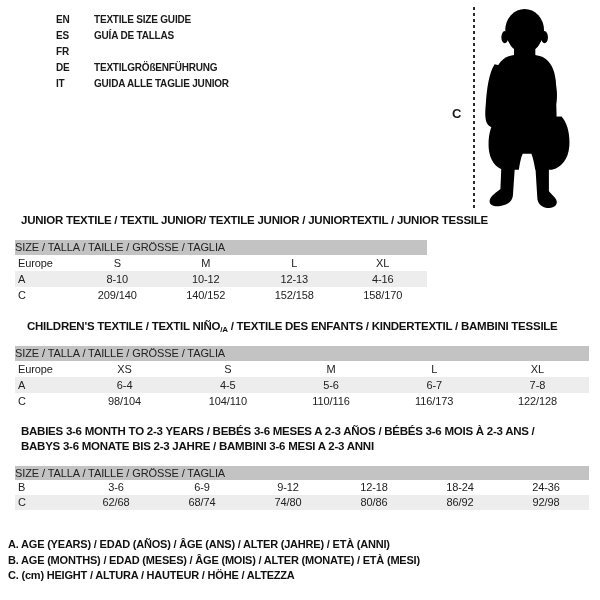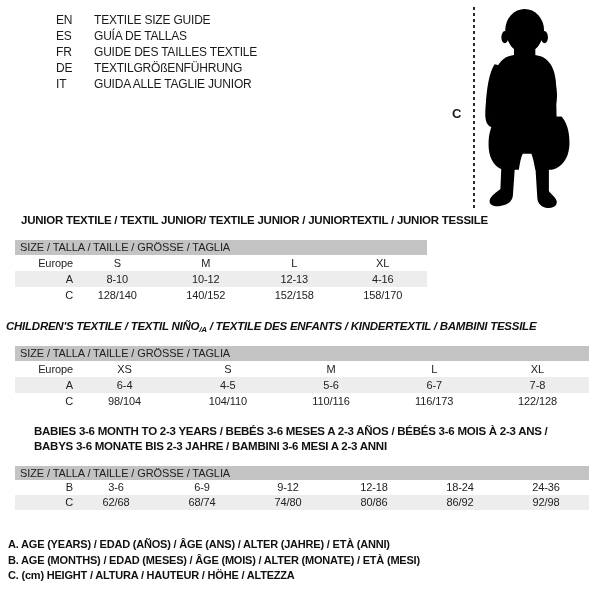--- a/index.html
+++ b/index.html
@@ -3,38 +3,38 @@
 <meta charset="utf-8">
 <style>
   html,body{margin:0;padding:0;background:#fff;}
   .page{position:relative;width:600px;height:600px;background:#ffffff;overflow:hidden;
         font-family:"Liberation Sans",sans-serif;color:#1a1a1a;
         -webkit-font-smoothing:antialiased;}
   .abs{position:absolute;}
 
   
   .lang{left:20px;top:12px;}
-  .lang-row{display:flex;height:16px;line-height:16px;font-size:12px;font-weight:400;letter-spacing:-0.2px;padding-left:36px;}
+  .lang-row{display:flex;height:16px;line-height:16px;font-size:10px;font-weight:700;letter-spacing:-0.2px;padding-left:36px;}
   .lang-code{width:38px;}
 
   
   .dash-line{left:473px;top:7px;width:2px;height:201px;
              background:repeating-linear-gradient(to bottom,#2a2a2a 0 3px,transparent 3px 6px);}
   .c-label{left:452px;top:106px;font-size:13px;font-weight:700;}
   .baby{left:481px;top:7px;}
 
   
   .tbl-title{font-size:11.5px;font-weight:700;letter-spacing:-0.25px;line-height:15px;white-space:pre-line;color:#111;}
   .tbl-title .sub{font-size:8px;vertical-align:-2px;}
   .tbl{font-size:11px;color:#222;letter-spacing:-0.1px;}
-  .tbl-bar{background:#c3c3c3;height:15px;line-height:15px;padding-left:5px;color:#222;}
+  .tbl-bar{background:#c3c3c3;height:15px;line-height:15px;color:#222;}
   .row{display:flex;height:16px;line-height:16px;}
   .row.shade{background:#ededed;}
   .cell{flex:1;text-align:center;}
-  .cell.lab{flex:0 0 55px;text-align:right;padding-left:3px;}
+  .cell.lab{flex:0 0 55px;text-align:left;padding-left:3px;}
   .t3 .tbl-bar{height:14px;line-height:14px;}
   .t3 .row{height:15px;line-height:15px;}
 
   
   .foot{left:8px;top:537px;font-size:11px;font-weight:700;letter-spacing:-0.2px;line-height:15.5px;color:#111;}
 </style>
 </head>
 <body>
 
 <div class="page">
@@ -43,21 +43,20 @@
     <div class="lang-row">
       <span class="lang-code">EN</span>
       <span>TEXTILE SIZE GUIDE</span>
     </div>
     <div class="lang-row">
       <span class="lang-code">ES</span>
       <span>GUÍA DE TALLAS</span>
     </div>
     <div class="lang-row">
       <span class="lang-code">FR</span>
-      <span>GUIDE DES TAILLES TEXTILE</span>
     </div>
     <div class="lang-row">
       <span class="lang-code">DE</span>
       <span>TEXTILGRÖßENFÜHRUNG</span>
     </div>
     <div class="lang-row">
       <span class="lang-code">IT</span>
       <span>GUIDA ALLE TAGLIE JUNIOR</span>
     </div>
   </div>
@@ -92,28 +91,28 @@
     </div>
     <div class="row shade">
       <div class="cell lab">A</div>
       <div class="cell">8-10</div>
       <div class="cell">10-12</div>
       <div class="cell">12-13</div>
       <div class="cell">4-16</div>
     </div>
     <div class="row">
       <div class="cell lab">C</div>
-      <div class="cell">128/140</div>
+      <div class="cell">209/140</div>
       <div class="cell">140/152</div>
       <div class="cell">152/158</div>
       <div class="cell">158/170</div>
     </div>
   </div>
 
-  <div class="abs tbl-title" style="left:6px;top:319px;font-style:italic;"><span>CHILDREN'S TEXTILE / TEXTIL NIÑO</span><span class="sub">/A</span><span> / TEXTILE DES ENFANTS / KINDERTEXTIL / BAMBINI TESSILE</span></div>
+  <div class="abs tbl-title" style="left:27px;top:319px;"><span>CHILDREN'S TEXTILE / TEXTIL NIÑO</span><span class="sub">/A</span><span> / TEXTILE DES ENFANTS / KINDERTEXTIL / BAMBINI TESSILE</span></div>
   <div class="abs tbl t2" style="left:15px;top:346px;width:574px;">
     <div class="tbl-bar">SIZE / TALLA / TAILLE / GRÖSSE / TAGLIA</div>
     <div class="row">
       <div class="cell lab">Europe</div>
       <div class="cell">XS</div>
       <div class="cell">S</div>
       <div class="cell">M</div>
       <div class="cell">L</div>
       <div class="cell">XL</div>
     </div>
@@ -128,21 +127,21 @@
     <div class="row">
       <div class="cell lab">C</div>
       <div class="cell">98/104</div>
       <div class="cell">104/110</div>
       <div class="cell">110/116</div>
       <div class="cell">116/173</div>
       <div class="cell">122/128</div>
     </div>
   </div>
 
-  <div class="abs tbl-title" style="left:34px;top:424px;">BABIES 3-6 MONTH TO 2-3 YEARS / BEBÉS 3-6 MESES A 2-3 AÑOS / BÉBÉS 3-6 MOIS À 2-3 ANS /
+  <div class="abs tbl-title" style="left:21px;top:424px;">BABIES 3-6 MONTH TO 2-3 YEARS / BEBÉS 3-6 MESES A 2-3 AÑOS / BÉBÉS 3-6 MOIS À 2-3 ANS /
 BABYS 3-6 MONATE BIS 2-3 JAHRE / BAMBINI 3-6 MESI A 2-3 ANNI</div>
   <div class="abs tbl t3" style="left:15px;top:466px;width:574px;">
     <div class="tbl-bar">SIZE / TALLA / TAILLE / GRÖSSE / TAGLIA</div>
     <div class="row">
       <div class="cell lab">B</div>
       <div class="cell">3-6</div>
       <div class="cell">6-9</div>
       <div class="cell">9-12</div>
       <div class="cell">12-18</div>
       <div class="cell">18-24</div>

